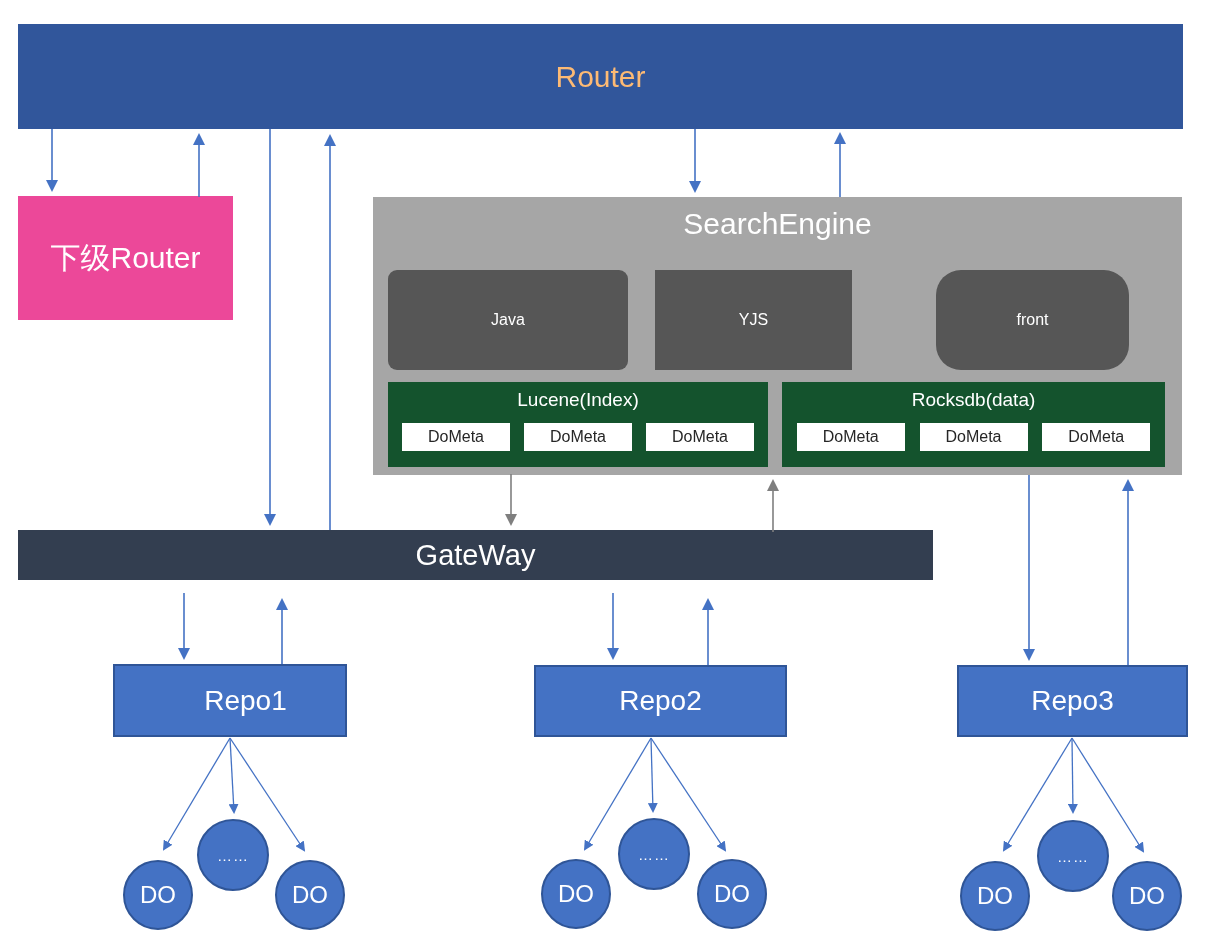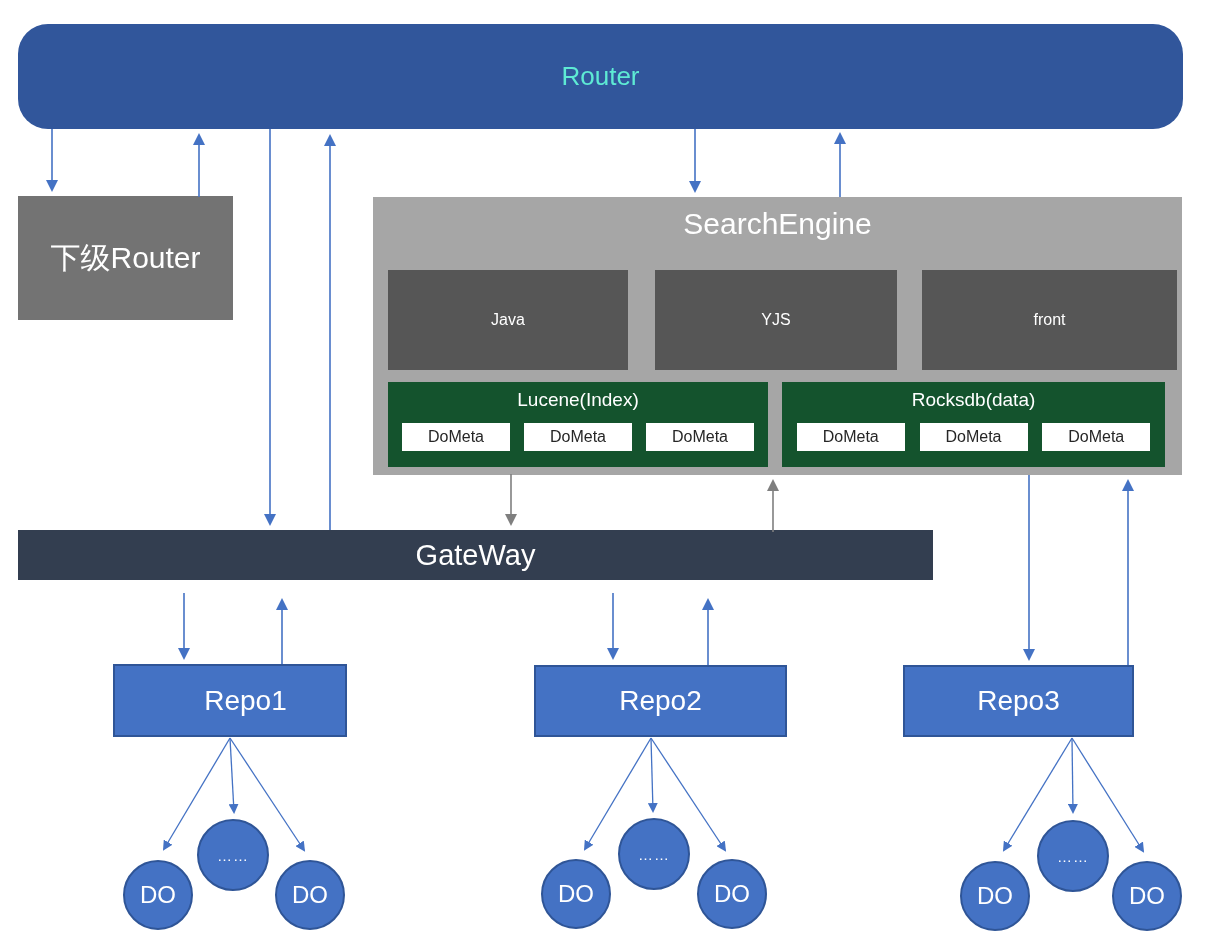--- a/index.html
+++ b/index.html
@@ -14,47 +14,47 @@
     overflow: hidden;
   }
 
   .abs { position: absolute; }
 
   
   .router-bar {
     left: 18px; top: 24px; width: 1165px; height: 105px;
     background: #31569b;
     display: flex; align-items: center; justify-content: center;
-    color: #5eead4; font-size: 26px; border-radius: 30px;
+    color: #fdba74; font-size: 30px;
   }
   .sub-router {
     left: 18px; top: 196px; width: 215px; height: 124px;
-    background: #737373;
+    background: #ec4899;
     display: flex; align-items: center; justify-content: center;
     color: #ffffff; font-size: 30px;
   }
 
   
   .search-engine {
     left: 373px; top: 197px; width: 809px; height: 278px;
     background: #a6a6a6;
   }
   .se-title {
     position: absolute; left: 0; top: 10px; width: 100%;
     text-align: center; color: #ffffff; font-size: 30px;
   }
   .se-module {
     position: absolute; top: 73px; height: 100px;
     background: #565656;
     display: flex; align-items: center; justify-content: center;
     color: #ffffff; font-size: 16px;
   }
-  .se-module.java  { left: 15px;  width: 240px; }
-  .se-module.yjs   { left: 282px; width: 242px; }
-  .se-module.front { left: 549px; width: 255px; }
+  .se-module.java  { left: 15px;  width: 240px; border-radius: 9px; }
+  .se-module.yjs   { left: 282px; width: 197px; }
+  .se-module.front { left: 563px; width: 193px; border-radius: 25px; }
 
   .se-store {
     position: absolute; top: 185px; height: 85px;
     background: #14532d;
     display: flex; flex-direction: column;
   }
   .se-store.lucene  { left: 15px;  width: 380px; }
   .se-store.rocksdb { left: 409px; width: 383px; }
   .store-title {
     color: #ffffff; font-size: 19px; text-align: center;
@@ -79,21 +79,21 @@
   }
 
   
   .repo {
     background: #4472c4; border: 2px solid #2f5597;
     display: flex; align-items: center; justify-content: center;
     color: #ffffff; font-size: 28px;
   }
   .repo.r1 { left: 113px; top: 664px; width: 234px; height: 73px; padding-left: 31px; }
   .repo.r2 { left: 534px; top: 665px; width: 253px; height: 72px; }
-  .repo.r3 { left: 903px; top: 665px; width: 231px; height: 72px; }
+  .repo.r3 { left: 957px; top: 665px; width: 231px; height: 72px; }
 
   
   .docircle {
     border-radius: 50%;
     background: #4472c4; border: 2px solid #2f5597;
     display: flex; align-items: center; justify-content: center;
     color: #ffffff; font-size: 24px;
   }
   .docircle.small { width: 70px; height: 70px; }
   .docircle.mid   { width: 72px; height: 72px; font-size: 15px; letter-spacing: 1px; }

